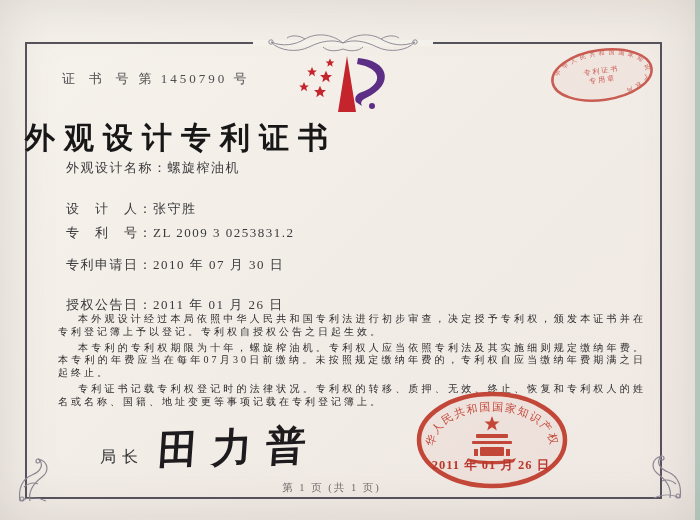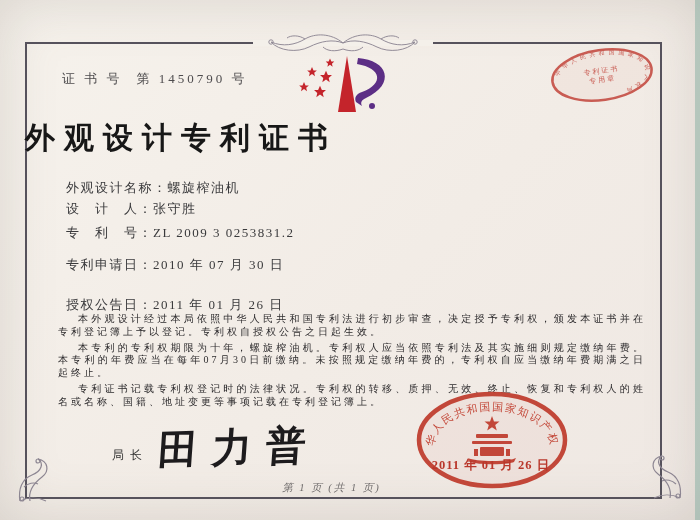--- a/index.html
+++ b/index.html
@@ -16,45 +16,45 @@
   .edge-teal{position:absolute;right:0;top:0;width:5px;height:100%;
     background:rgba(122,168,156,.45);}
   .frame{position:absolute;left:25px;top:42px;width:633px;height:453px;
     border:2px solid #56525c;}
   .ornament-top{position:absolute;left:253px;top:31px;width:180px;height:24px;}
   .ornament-corner{position:absolute;width:58px;height:46px;}
   .ornament-bl{left:14px;top:457px;}
   .ornament-br{left:628px;top:454px;transform:scaleX(-1);}
   .cert-no{position:absolute;left:62px;top:70px;font-size:13px;color:#4e4c4e;
     letter-spacing:3px;white-space:nowrap;}
-  .cert-no .lbl{margin-right:14px;}
+  .cert-no .lbl{margin-right:7px;font-family:Liberation Mono, monospace;}
   .logo{position:absolute;left:290px;top:50px;width:115px;height:66px;}
   .title{position:absolute;left:25px;top:118px;width:635px;text-align:left;
     font-size:30px;font-weight:700;color:#171717;letter-spacing:9px;}
   .field{position:absolute;left:66px;font-size:13px;color:#3a3a3c;
     letter-spacing:1.5px;white-space:nowrap;}
-  .f0{top:179px;} .f1{top:200px;} .f2{top:224px;} .f3{top:248px;margin-top:8px;}
+  .f0{top:159px;} .f1{top:200px;} .f2{top:224px;} .f3{top:248px;margin-top:8px;}
   .f4{top:272px;} .f5{top:296px;}
   .body-text{position:absolute;left:58px;top:313px;width:588px;}
   .body-text p{margin:0 0 3px 0;font-size:10px;line-height:12.8px;
     letter-spacing:3px;text-align:justify;text-indent:2em;color:#2e2c2e;}
-  .signer-label{position:absolute;left:112px;top:447px;font-size:12px;
+  .signer-label{position:absolute;left:100px;top:447px;font-size:16px;
     color:#333;letter-spacing:6px;text-align:right;}
   .signature{position:absolute;left:158px;top:420px;font-size:40px;
     font-weight:700;color:#1d1b1d;letter-spacing:14px;white-space:nowrap;
     transform:rotate(-2deg) skewX(-6deg);}
   .main-seal{position:absolute;left:410px;top:386px;width:164px;height:112px;
     opacity:.92;}
   .seal-date{position:absolute;left:412px;top:457px;width:158px;
     text-align:center;font-size:12.5px;font-weight:700;color:#b9372b;
     letter-spacing:1px;white-space:nowrap;}
   .corner-seal{position:absolute;left:548px;top:46px;width:108px;height:58px;
     transform:rotate(-8deg);opacity:.85;}
   .footer{position:absolute;left:25px;top:481px;width:613px;text-align:center;
-    font-size:10.5px;color:#6e6a6a;letter-spacing:2px;font-style:italic;}
+    font-size:10.5px;color:#6e6a6a;letter-spacing:2px;}
 </style>
 </head>
 <body>
 
 <div class="photo">
 
   <div class="frame"></div>
 
   <svg class="ornament-top" viewBox="0 0 180 24">
     <rect x="0" y="9" width="180" height="6" fill="#f4f0ea"></rect>

